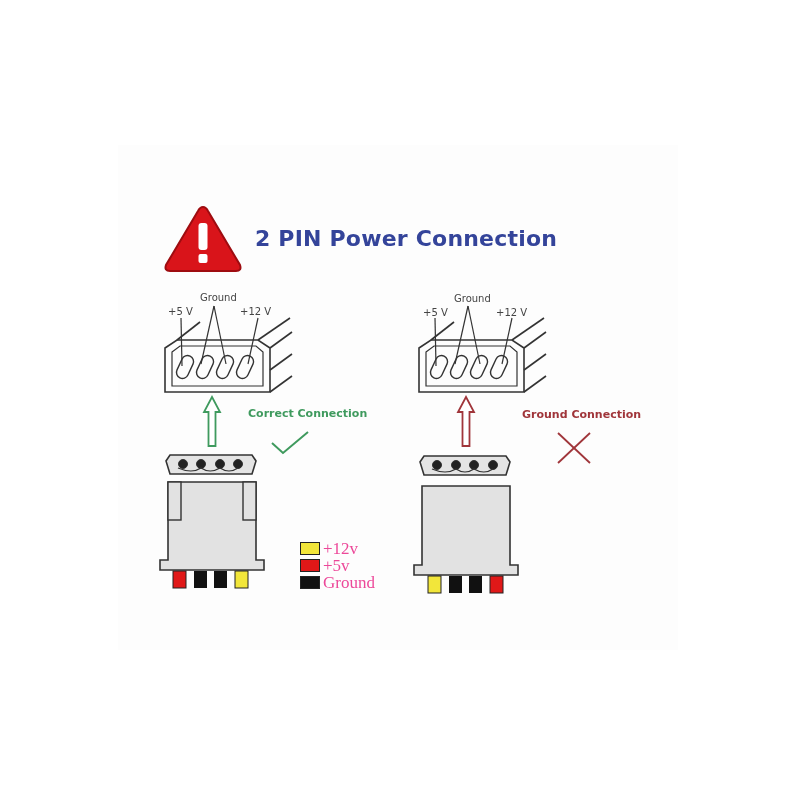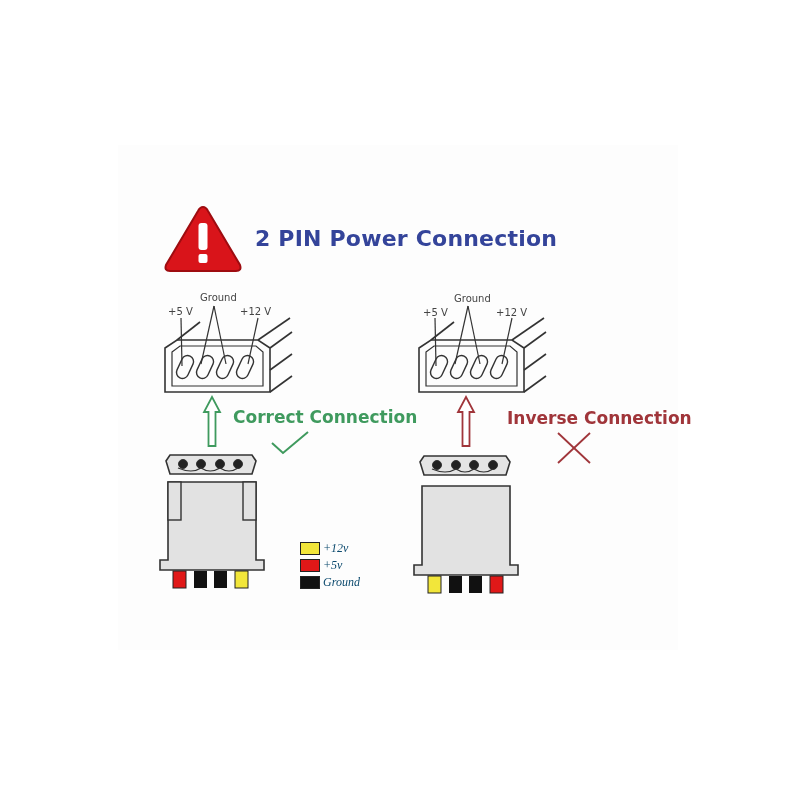--- a/index.html
+++ b/index.html
@@ -2,25 +2,25 @@
 <html><head>
   <meta charset="utf-8">
   <style>
     html, body { margin: 0; padding: 0; background: #ffffff; }
     body { width: 800px; height: 800px; position: relative; overflow: hidden; font-family: "Liberation Sans", sans-serif; }
     .panel { position: absolute; left: 118px; top: 145px; width: 560px; height: 505px; background: #fdfdfd; }
     .title { position: absolute; left: 255px; top: 226px; font-family: "DejaVu Sans", sans-serif; font-weight: bold; font-size: 22px; color: #34449a; letter-spacing: 0.2px; }
     .warn { position: absolute; left: 162px; top: 203px; }
     .diagram { position: absolute; left: 0; top: 0; }
     .lbl { position: absolute; font-family: "DejaVu Sans", sans-serif; font-size: 10px; color: #444; }
-    .status { position: absolute; font-family: "DejaVu Sans", sans-serif; font-weight: bold; font-size: 17px; }
+    .status { position: absolute; font-family: "DejaVu Sans", sans-serif; font-weight: bold; font-size: 11px; margin-left: 15px; }
     .legend { position: absolute; left: 300px; top: 540px; }
     .legend-row { display: flex; align-items: center; height: 17px; }
     .swatch { width: 18px; height: 11px; border: 1.5px solid #222; margin-right: 3px; }
-    .legend-text { font-family: "Liberation Serif", serif; font-size: 12px; color: #0c4a6e; font-style: italic; }
+    .legend-text { font-family: "Liberation Serif", serif; font-size: 17px; color: #ec4899; }
   </style>
 </head>
 <body>
 
 <div class="panel"></div>
 
 <svg class="warn" width="82" height="72" viewBox="0 0 82 72">
   <path d="M41 4 Q44 4 46 8 L78 62 Q80 68 74 68 L8 68 Q2 68 4 62 L36 8 Q38 4 41 4 Z" fill="#d9141a" stroke="#9e0c10" stroke-width="2"></path>
   <rect x="36.5" y="20" width="9" height="27" rx="3" fill="#ffffff"></rect>
   <rect x="36.5" y="51" width="9" height="9" rx="2" fill="#ffffff"></rect>
@@ -118,21 +118,21 @@
 
 <div class="lbl" style="left:200px;top:292px;">Ground</div>
 <div class="lbl" style="left:168px;top:306px;">+5 V</div>
 <div class="lbl" style="left:240px;top:306px;">+12 V</div>
 
 <div class="lbl" style="left:454px;top:293px;">Ground</div>
 <div class="lbl" style="left:423px;top:307px;">+5 V</div>
 <div class="lbl" style="left:496px;top:307px;">+12 V</div>
 
 <div class="status" style="left:233px;top:407px;color:#3f9a5e;">Correct Connection</div>
-<div class="status" style="left:507px;top:408px;color:#a0353a;">Inverse Connection</div>
+<div class="status" style="left:507px;top:408px;color:#a0353a;">Ground Connection</div>
 
 <div class="legend">
   <div class="legend-row">
     <span class="swatch" style="background:#f2e63a"></span>
     <span class="legend-text">+12v</span>
   </div>
   <div class="legend-row">
     <span class="swatch" style="background:#e01818"></span>
     <span class="legend-text">+5v</span>
   </div>

